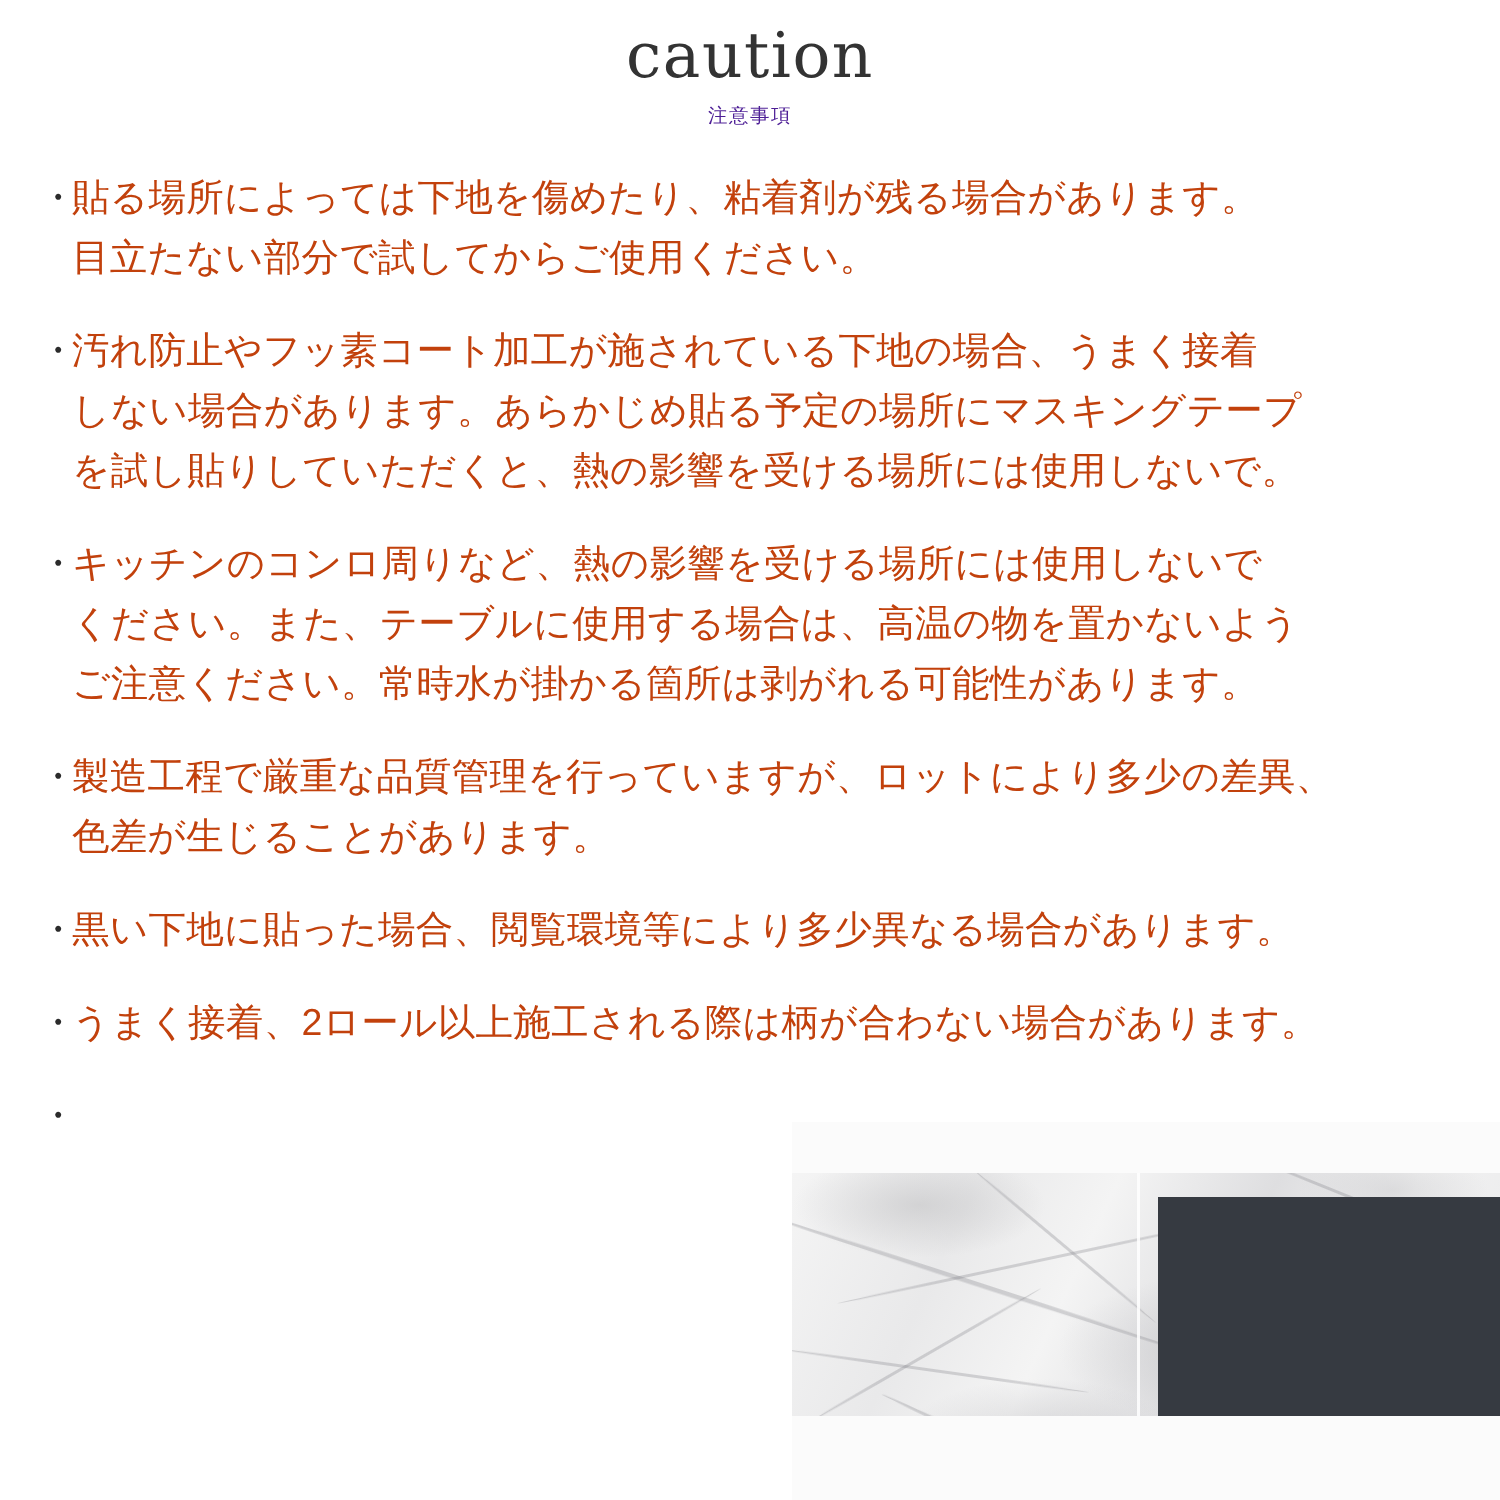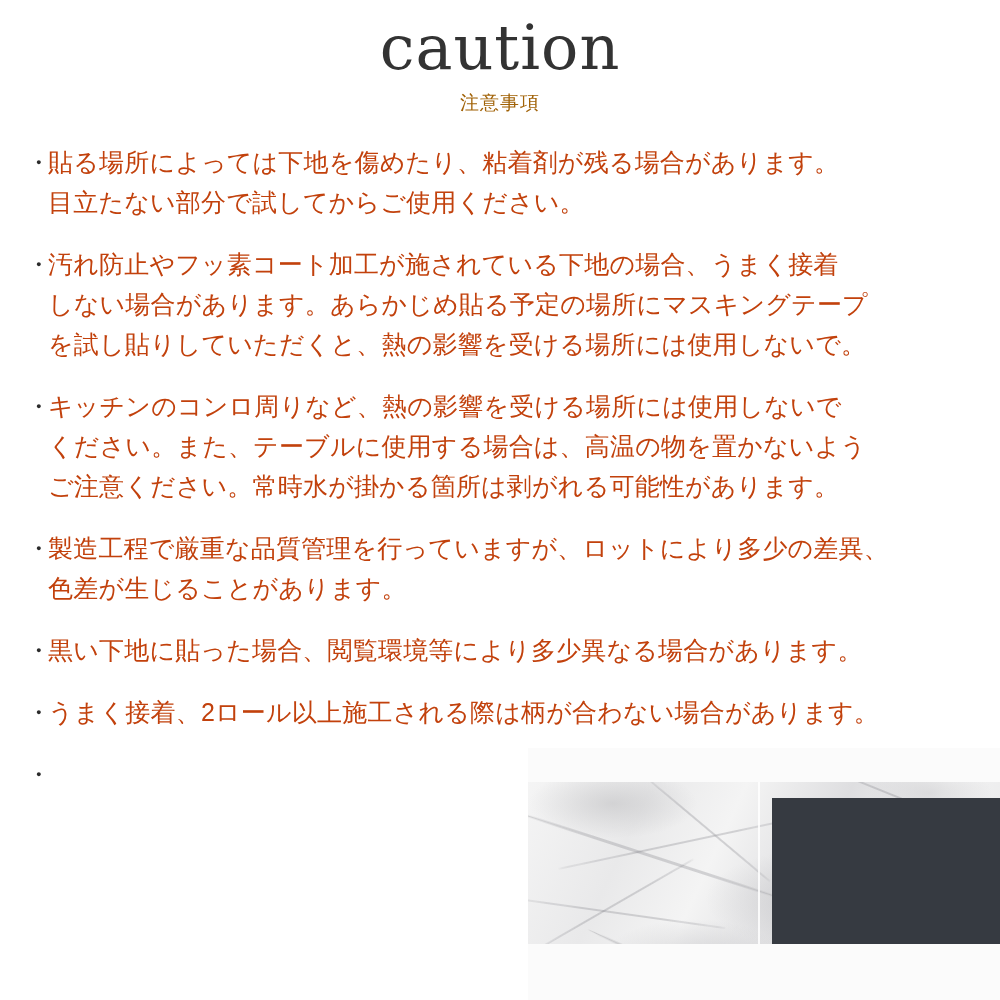--- a/index.html
+++ b/index.html
@@ -20,30 +20,30 @@
     width: 1000px;
     height: 1000px;
     box-sizing: border-box;
   }
   .header {
     text-align: center;
     padding-top: 14px;
   }
   .title {
     font-family: "DejaVu Serif", "Liberation Serif", serif;
-    font-size: 62px;
+    font-size: 42px;
     font-weight: 400;
     letter-spacing: 1px;
     color: #333333;
     line-height: 1.1;
     margin: 0;
   }
   .subtitle {
-    font-size: 19px;
-    color: #a16207;
+    font-size: 13px;
+    color: #4c1d95;
     margin-top: 8px;
     letter-spacing: 1px;
   }
   .list {
     margin-top: 26px;
     padding: 0 26px 0 26px;
   }
   .item {
     display: flex;
     align-items: flex-start;

